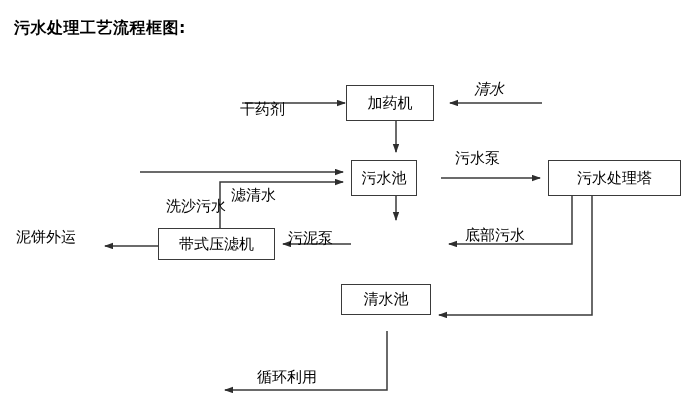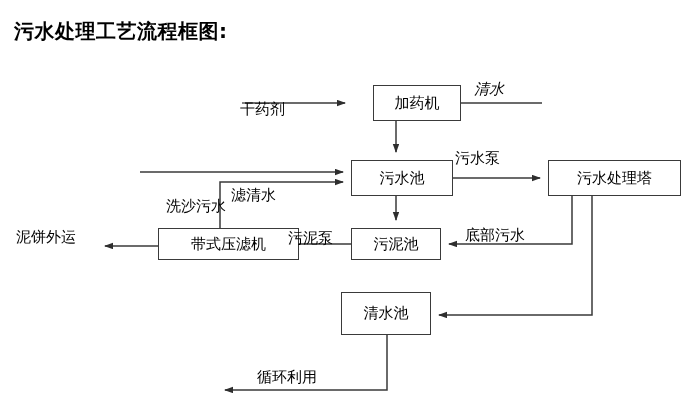--- a/index.html
+++ b/index.html
@@ -12,21 +12,21 @@
     width: 700px;
     height: 420px;
     background: #ffffff;
     overflow: hidden;
     font-family: "DejaVu Sans", "Liberation Sans", sans-serif;
   }
   #diagram-title {
     position: absolute;
     left: 14px;
     top: 18px;
-    font-size: 20px;
+    font-size: 16px;
     font-weight: bold;
     color: #000000;
     letter-spacing: 0.5px;
     white-space: nowrap;
   }
   .node {
     position: absolute;
     box-sizing: border-box;
     border: 1.5px solid #3a3a3a;
     background: #ffffff;
@@ -90,41 +90,38 @@
 
       <path d="M572,196 L572,244 L449,244" marker-end="url(#arrow)"></path>
 
       <path d="M592,196 L592,315 L439,315" marker-end="url(#arrow)"></path>
 
       <path d="M387,331 L387,390 L225,390" marker-end="url(#arrow)"></path>
 
     </g>
   </svg>
 
-  <div class="node" style="left:373px; top:85px; width:88px; height:36px;">
+  <div class="node" style="left:346px; top:85px; width:88px; height:36px;">
     <span>加药机</span>
   </div>
 
-  <div class="node" style="left:351px; top:160px; width:102px; height:36px;">
+  <div class="node" style="left:351px; top:160px; width:66px; height:36px;">
     <span>污水池</span>
   </div>
 
   <div class="node" style="left:548px; top:160px; width:133px; height:36px;align-items:center;">
     <span>污水处理塔</span>
   </div>
 
-  <div class="node" style="left:158px; top:228px; width:141px; height:32px;">
+  <div class="node" style="left:158px; top:228px; width:117px; height:32px;">
     <span>带式压滤机</span>
   </div>
 
-  <div class="node" style="left:351px; top:228px; width:90px; height:32px;">
-    <span>污泥池</span>
-  </div>
 
-  <div class="node" style="left:341px; top:292px; width:90px; height:43px;">
+  <div class="node" style="left:341px; top:284px; width:90px; height:31px;">
     <span>清水池</span>
   </div>
 
   <div class="edge-label" style="left:240px; top:80px;margin-top:20px;">干药剂</div>
 
   <div class="edge-label" style="left:474px; top:80px;font-style:italic;">清水</div>
 
   <div class="edge-label" style="left:166px; top:149px;margin-top:48px;">洗沙污水</div>
 
   <div class="edge-label" style="left:231px; top:186px;">滤清水</div>

